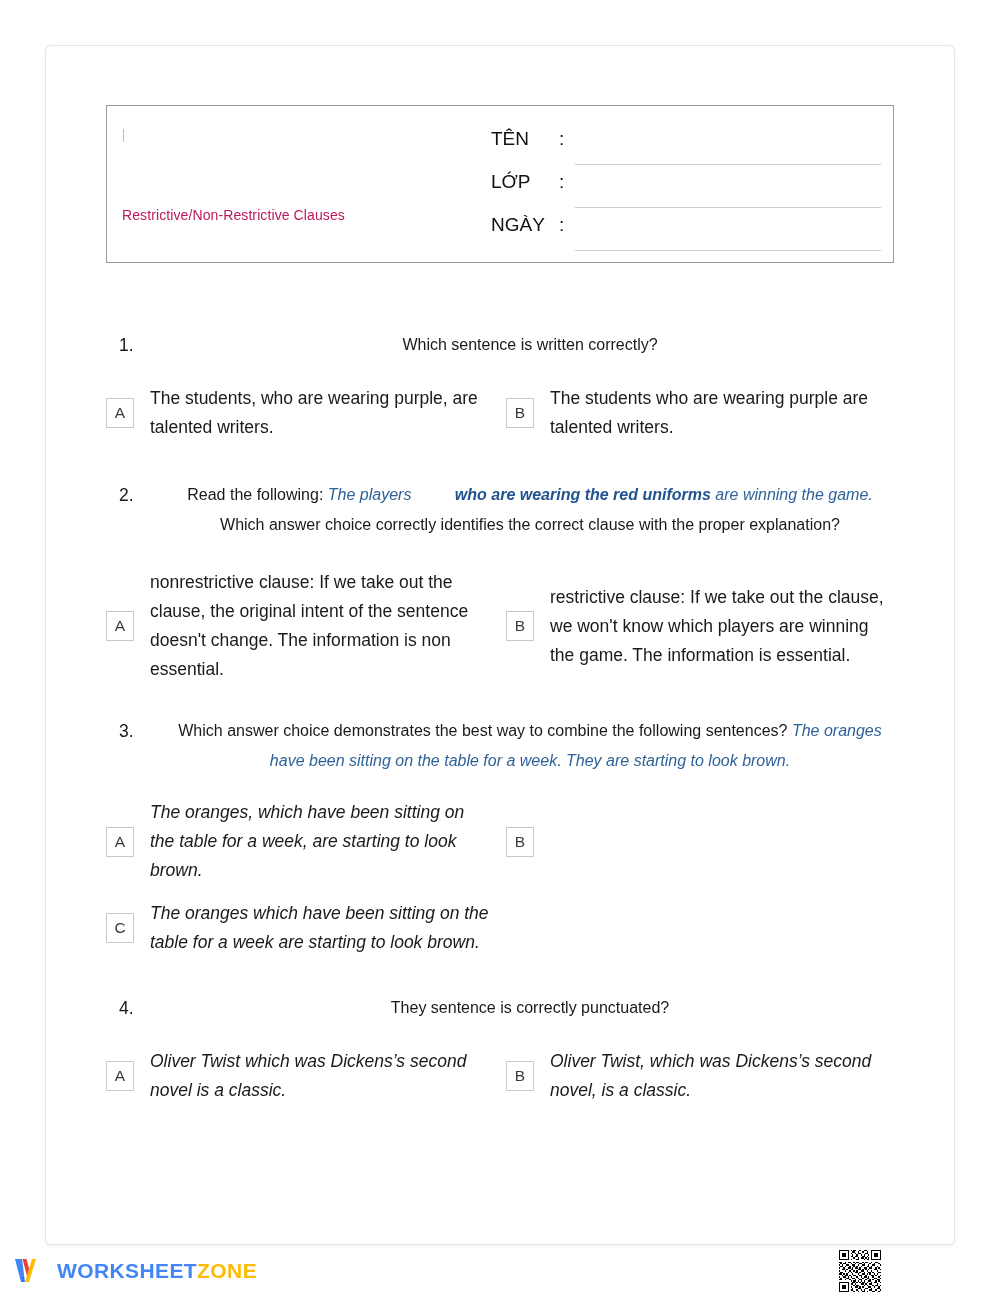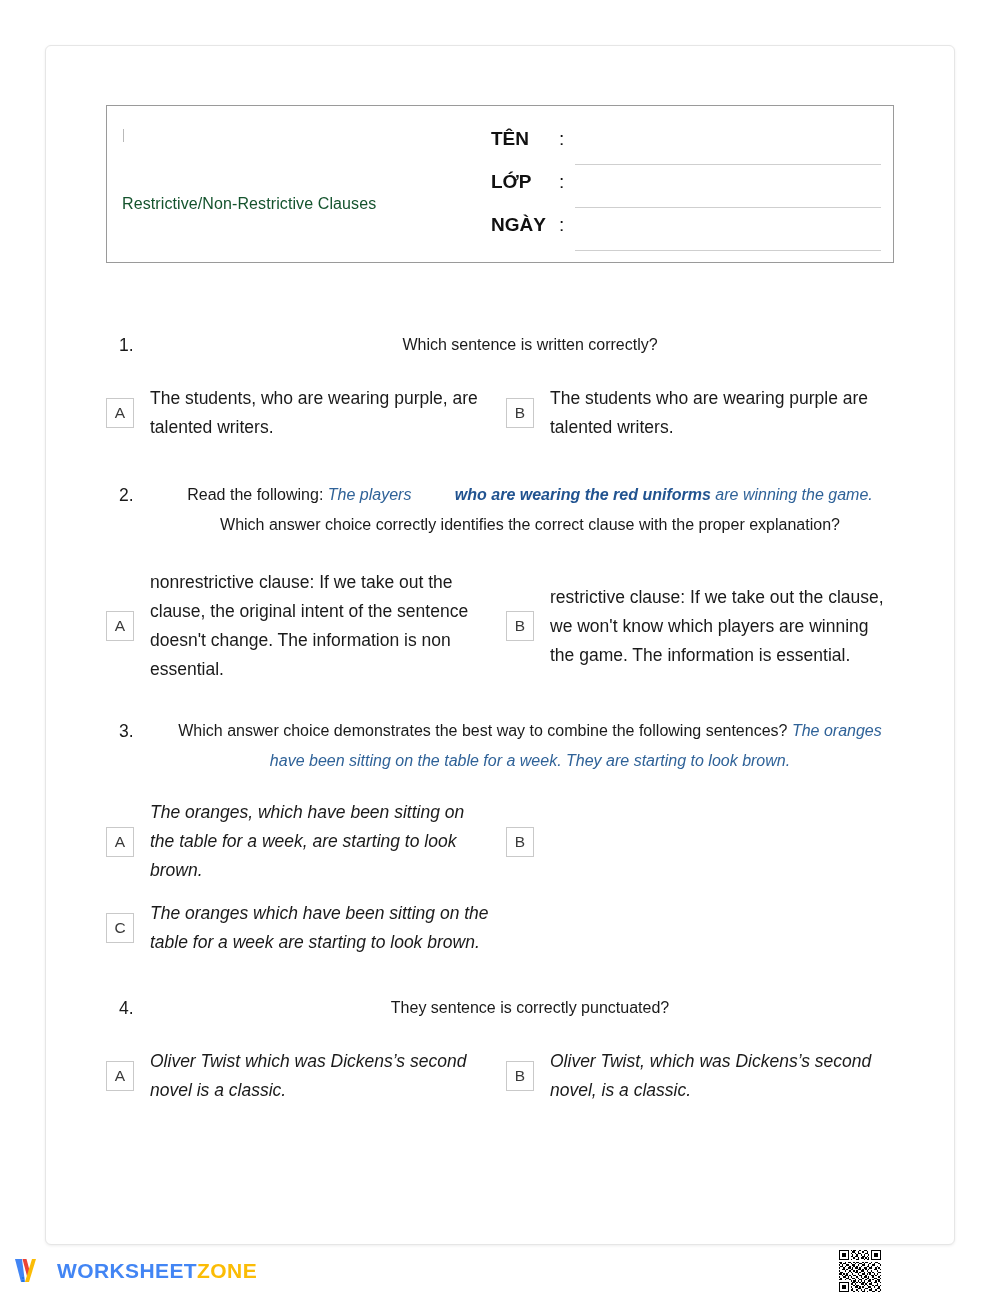--- a/index.html
+++ b/index.html
@@ -45,43 +45,42 @@
     position: absolute;
     left: 16px;
     top: 23px;
     width: 1px;
     height: 13px;
     background: #b9b9b9;
   }
   .worksheet-title {
     position: absolute;
     left: 15px;
-    top: 89px;
-    font-size: 16px;
-    color: #14532d;
+    top: 101px;
+    font-size: 14px;
+    color: #be185d;
     letter-spacing: 0.1px;
     white-space: nowrap;
   }
   .field-rows {
     position: absolute;
     left: 384px;
     top: 22px;
     width: 390px;
   }
   .field-row {
     display: flex;
     align-items: baseline;
     height: 43px;
   }
   .field-label {
     font-size: 19px;
     color: #111;
     width: 68px;
     white-space: nowrap;
-    font-weight: bold;
   }
   .field-colon {
     font-size: 19px;
     color: #111;
     width: 16px;
   }
   .field-line {
     flex: 1;
     border-bottom: 1px solid #cfcfcf;
     height: 20px;

